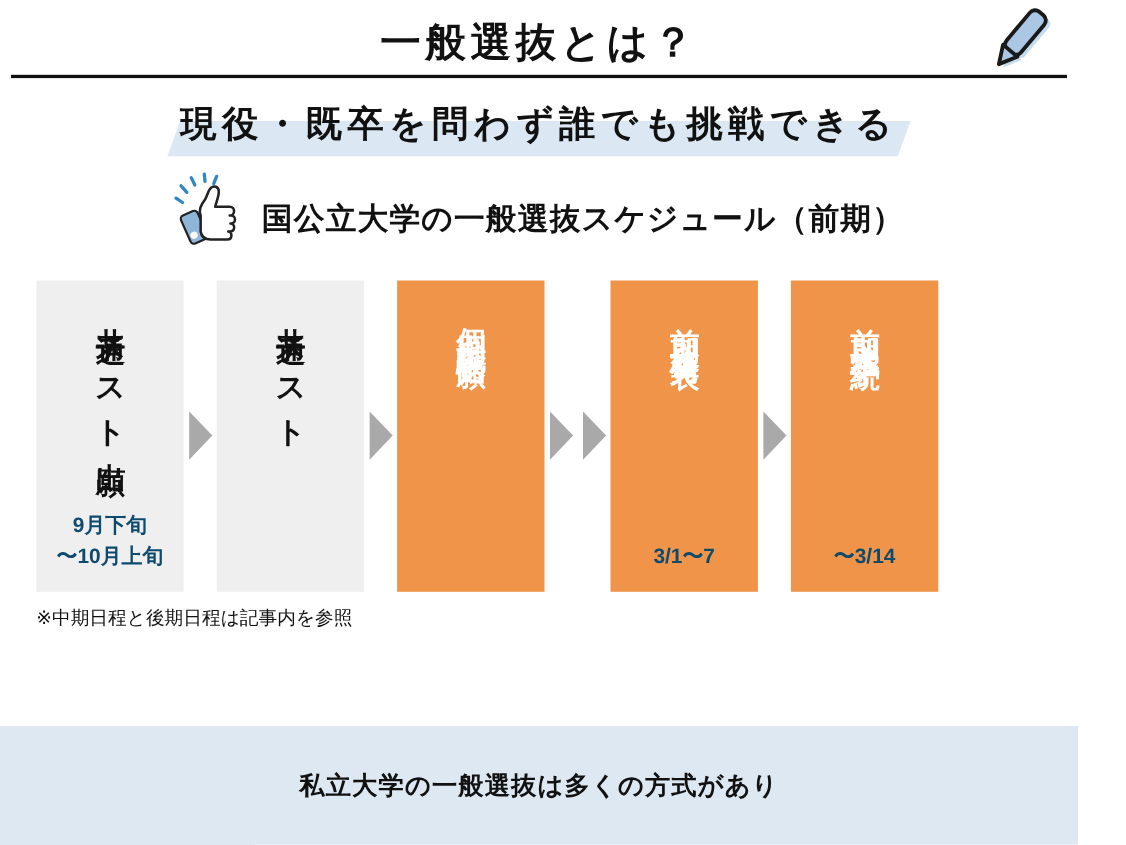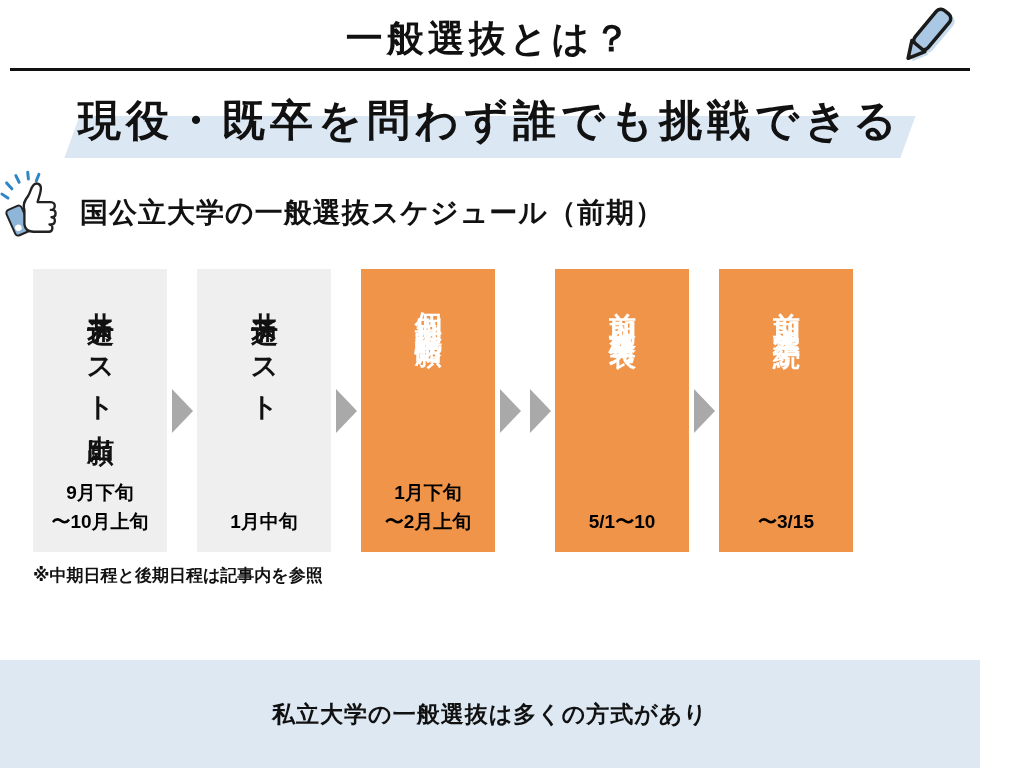--- a/index.html
+++ b/index.html
@@ -25,21 +25,21 @@
     position: absolute; left: 10px; right: 10px; top: 68px;
     height: 3px; background: #111;
   }
   .pencil { position: absolute; top: 2px; right: 14px; width: 78px; height: 70px; }
 
   
   .headline { margin-top: 18px; text-align: center; flex: 0 0 auto; }
   .headline .hl-line {
     display: inline-block;
     position: relative;
-    font-size: 43px;
+    font-size: 33px;
     font-weight: bold;
     letter-spacing: 5px;
     line-height: 1.42;
     z-index: 1;
     white-space: nowrap;
   }
   .headline .hl-line::before {
     content: "";
     position: absolute;
     left: -6px; right: -6px;
@@ -47,20 +47,21 @@
     background: #dbe7f3;
     transform: skewX(-20deg);
     z-index: -1;
   }
 
   
   .sched-head {
     margin-top: 14px;
     display: flex;
     align-items: center;
+    justify-content: center;
     gap: 14px;
     flex: 0 0 auto;
   }
   .thumb-icon { width: 66px; height: 82px; flex: 0 0 auto; }
   .sched-title {
     font-size: 28px;
     font-weight: bold;
     letter-spacing: 1px;
     padding-top: 14px;
   }
@@ -95,40 +96,40 @@
   .step.gray .step-title { color: #111; }
   .step.orange .step-title { color: #ffffff; }
   .step-date {
     position: absolute;
     left: 0; right: 0; bottom: 16px;
     text-align: center;
     font-size: 19px;
     font-weight: bold;
     line-height: 1.5;
     white-space: pre-line;
-    color: #000000;
+    color: #0c4a6e;
   }
   .arrow-cell {
     width: 30px;
     display: flex;
     align-items: center;
     justify-content: center;
   }
   .arrow-tri {
     width: 0; height: 0;
     border-left: 21px solid #a9a9a9;
     border-top: 22px solid transparent;
     border-bottom: 22px solid transparent;
   }
 
   
   .note {
     margin: 12px 4px 0 33px;
     font-size: 17px;
-    font-weight: bold;
+    font-weight: normal;
     flex: 0 0 auto;
   }
 
   
   .footer {
     margin-top: auto;
     height: 108px;
     background: #dde8f3;
     display: flex;
     flex-direction: column;
@@ -211,54 +212,51 @@
       <div class="step-date">9月下旬
 〜10月上旬</div>
     </div>
 
     <div class="arrow-cell">
         <div class="arrow-tri"></div>
       </div>
 
     <div class="step gray">
       <div class="step-title">共通テスト</div>
-      <div class="step-date">1月中旬</div>
     </div>
 
     <div class="arrow-cell">
         <div class="arrow-tri"></div>
       </div>
 
     <div class="step orange">
       <div class="step-title">個別試験出願</div>
-      <div class="step-date">1月下旬
-〜2月上旬</div>
     </div>
 
     <div class="arrow-cell">
         <div class="arrow-tri"></div>
       </div>
 
 
     <div class="arrow-cell">
         <div class="arrow-tri"></div>
       </div>
 
     <div class="step orange">
       <div class="step-title">前期合格発表</div>
-      <div class="step-date">5/1〜10</div>
+      <div class="step-date">3/1〜7</div>
     </div>
 
     <div class="arrow-cell">
         <div class="arrow-tri"></div>
       </div>
 
     <div class="step orange">
       <div class="step-title">前期入学手続</div>
-      <div class="step-date">〜3/15</div>
+      <div class="step-date">〜3/14</div>
     </div>
 
   </div>
 
   <div class="note">※中期日程と後期日程は記事内を参照</div>
 
   <div class="footer">
     <div class="f-line">私立大学の一般選抜は多くの方式があり</div>
   </div>
 

